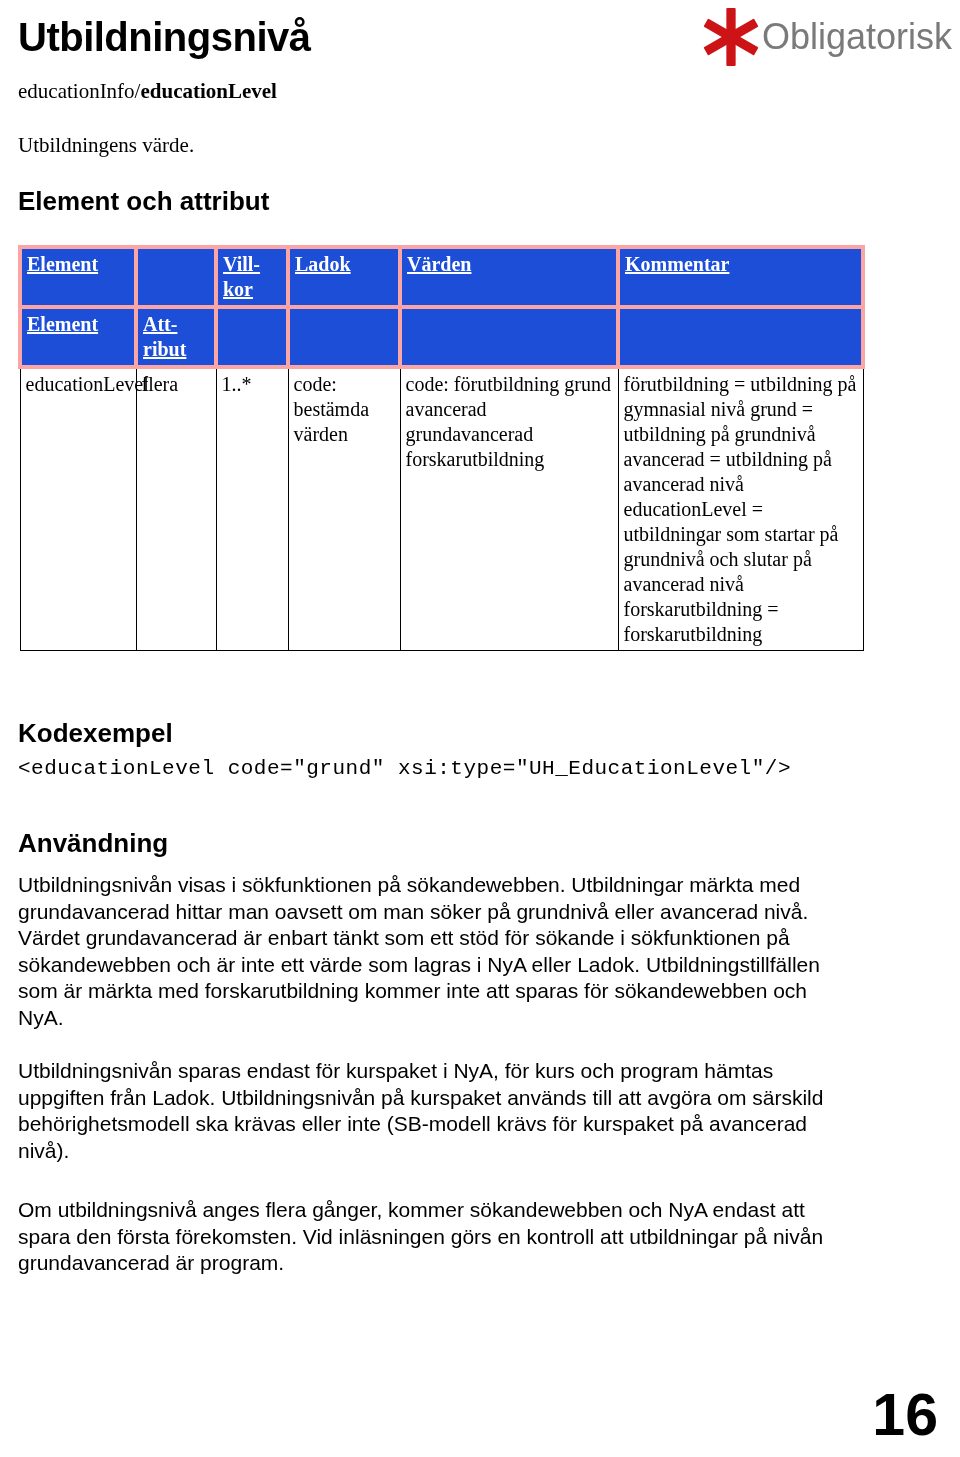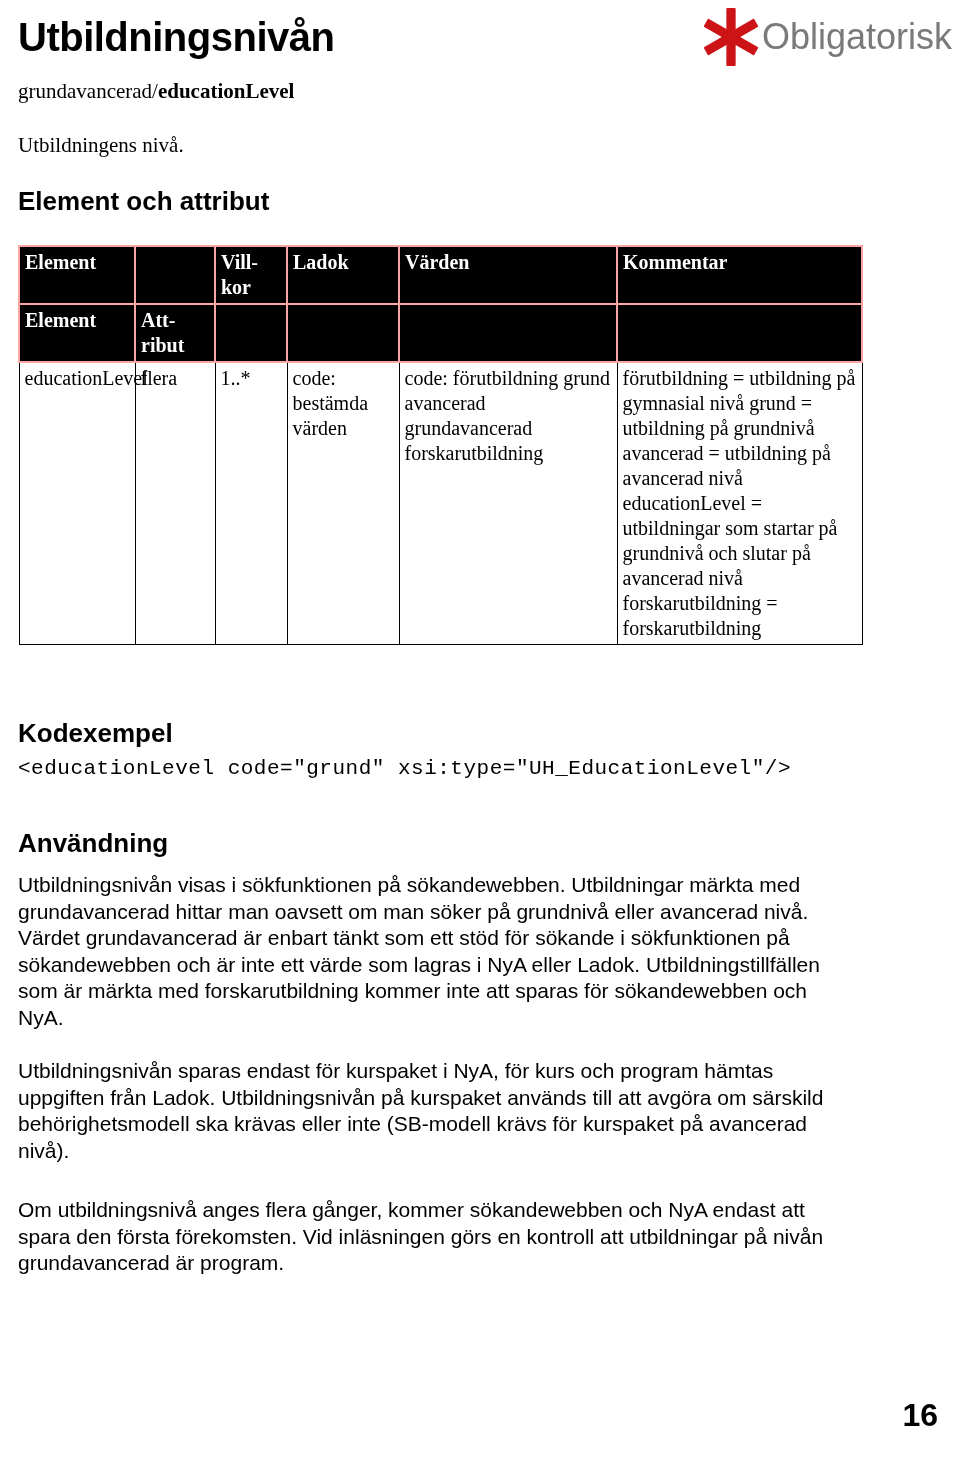--- a/index.html
+++ b/index.html
@@ -106,24 +106,25 @@
   }
   table.spec td, table.spec th {
     vertical-align: top;
     padding: 3px 6px 3px 5px;
     font-family: "Liberation Serif", serif;
     font-size: 20px;
     line-height: 25px;
     text-align: left;
   }
   .thead-cell {
-    background: #000000;
+    background: #1d4ed8;
     color: #ffffff;
     font-weight: bold;
-    border: 2px solid #fca5a5;
+    border: 4px solid #fca5a5;
+    text-decoration: underline;
   }
   .thead-cell.sub {
     font-weight: bold;
   }
   .body-cell {
     background: #ffffff;
     color: #000000;
     border: 1px solid #000000;
   }
 
@@ -169,34 +170,34 @@
   #para-2 { top: 1037px; }
   #para-3 { top: 1176px; }
 
   
   .page-number {
     position: absolute;
     right: 22px;
     bottom: 18px;
     font-family: "Liberation Sans", sans-serif;
     font-weight: bold;
-    font-size: 32px;
+    font-size: 59px;
     line-height: 48px;
     color: #000;
   }
 </style>
 </head>
 <body>
 
 <div class="page">
 
   <div class="header">
-    <h1 class="doc-title">Utbildningsnivån</h1>
-    <div class="breadcrumb"><span>grundavancerad/</span><span class="bold">educationLevel</span></div>
-    <div class="intro-text">Utbildningens nivå.</div>
+    <h1 class="doc-title">Utbildningsnivå</h1>
+    <div class="breadcrumb"><span>educationInfo/</span><span class="bold">educationLevel</span></div>
+    <div class="intro-text">Utbildningens värde.</div>
   </div>
 
   <div class="logo-wrap">
     <svg class="logo-mark" viewBox="0 0 64 64">
       <g fill="#cc1417">
         <rect x="27.2" y="2" width="9.6" height="60" rx="1"></rect>
         <rect x="27.2" y="2" width="9.6" height="60" rx="1" transform="rotate(60 32 32)"></rect>
         <rect x="27.2" y="2" width="9.6" height="60" rx="1" transform="rotate(120 32 32)"></rect>
       </g>
     </svg>

